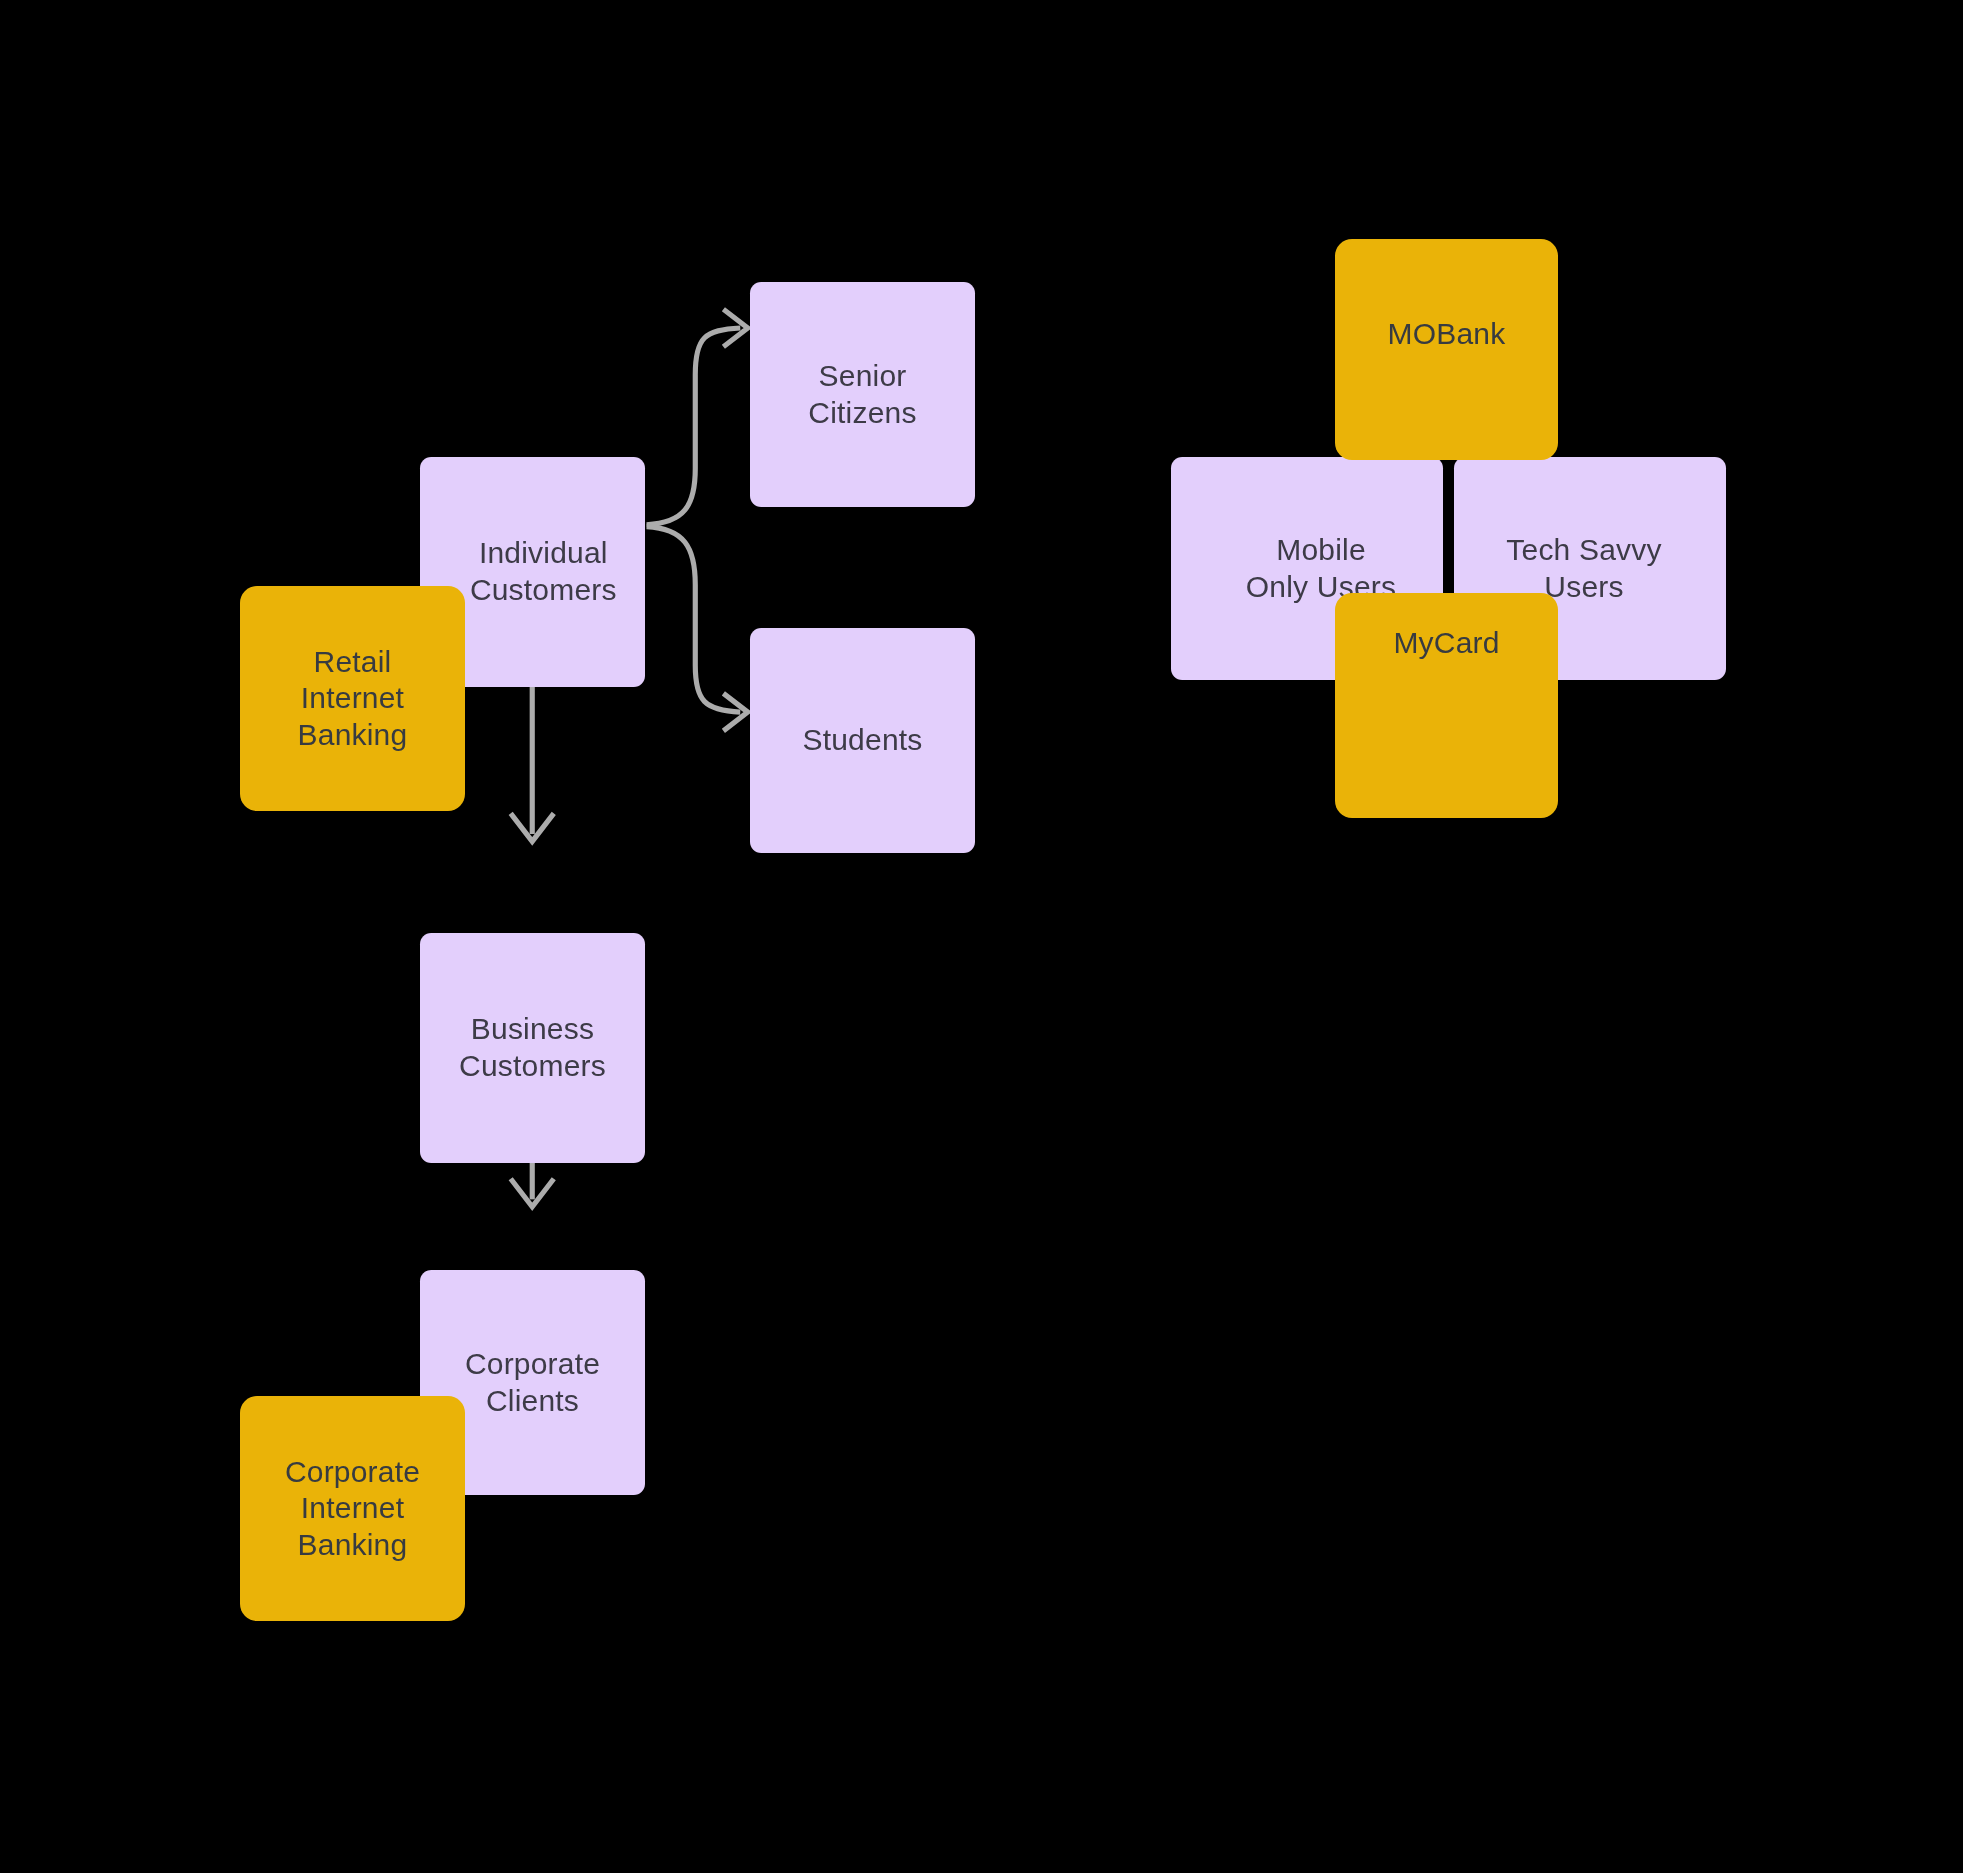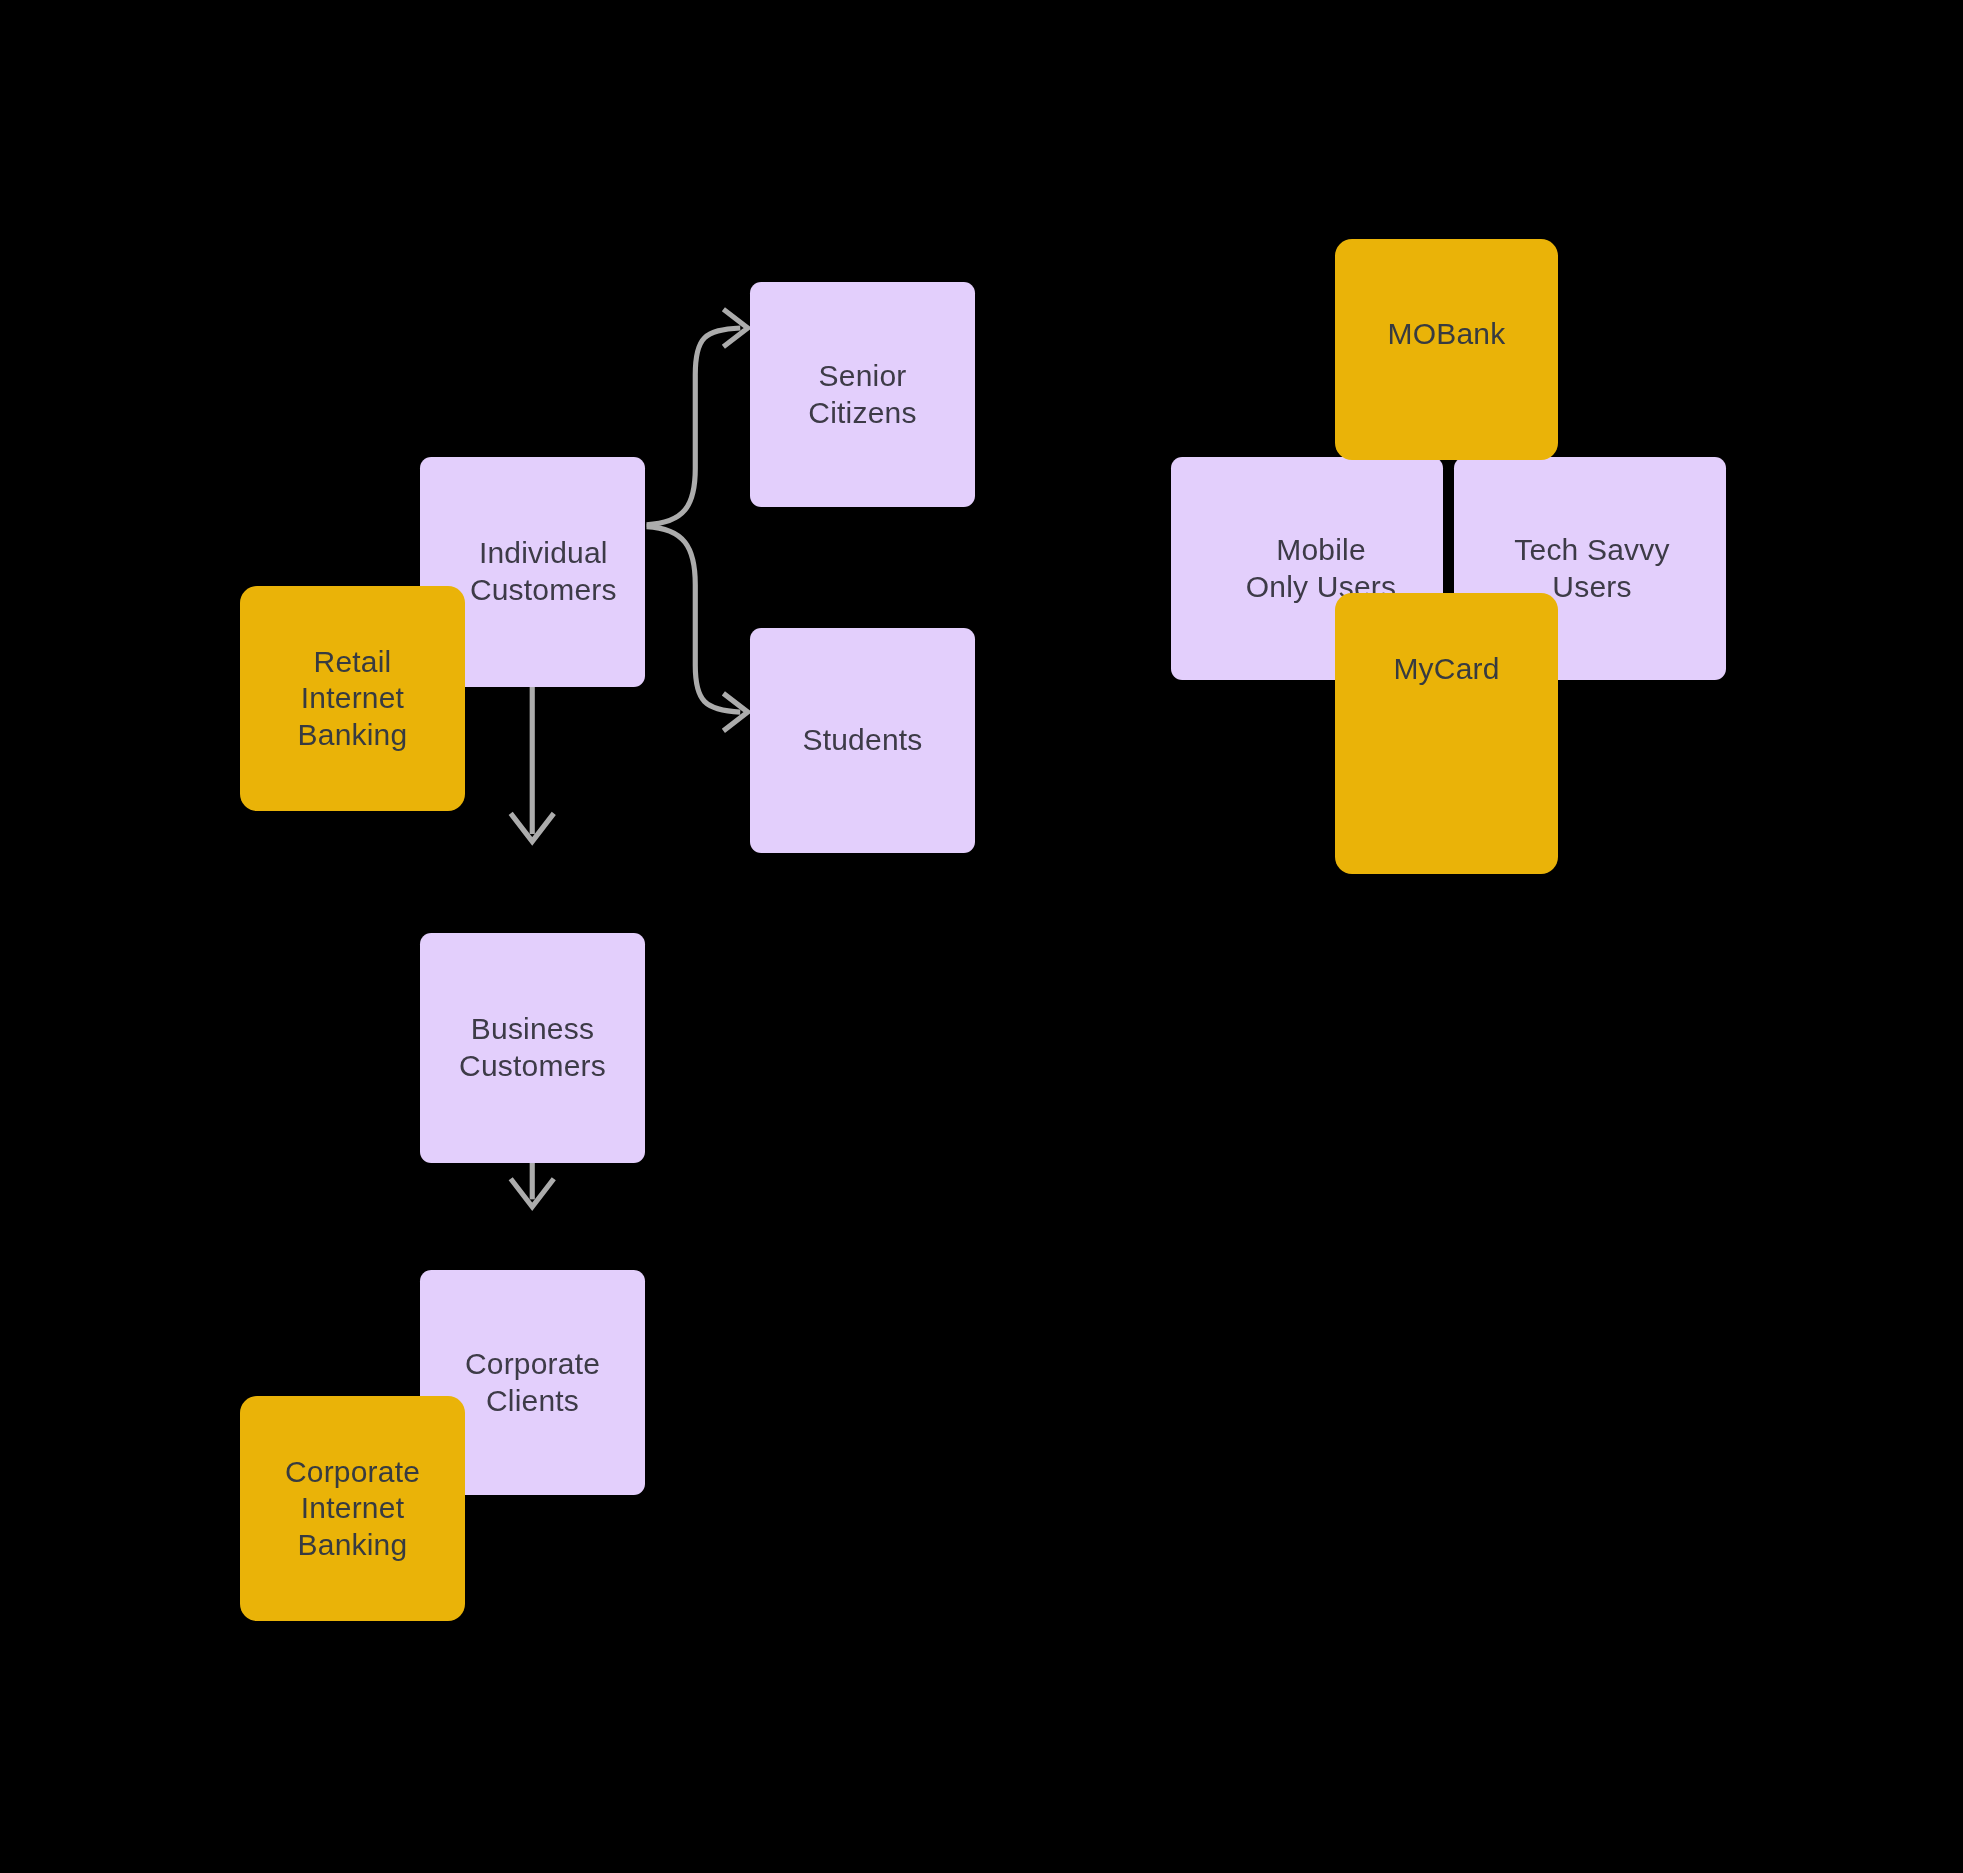--- a/index.html
+++ b/index.html
@@ -122,27 +122,27 @@
     <span class="node-label">Corporate
 Internet
 Banking</span>
   </div>
 
   <div class="node purple" style="left:1171px; top:412px; width:272px; height:223px; justify-content:flex-start; padding-left:50px;">
     <span class="node-label" style="width:200px;">Mobile
 Only Users</span>
   </div>
 
-  <div class="node purple" style="left:1454px; top:412px; width:272px; height:223px; justify-content:flex-end; padding-right:30px;">
+  <div class="node purple" style="left:1454px; top:412px; width:272px; height:223px; justify-content:flex-end; padding-right:38px;">
     <span class="node-label" style="width:208px;">Tech Savvy
 Users</span>
   </div>
 
   <div class="node blue" style="left:1335px; top:239px; width:223px; height:221px; align-items:flex-start; padding-top:77px;">
     <span class="node-label">MOBank</span>
   </div>
 
-  <div class="node blue" style="left:1335px; top:593px; width:223px; height:281px; align-items:flex-start; padding-top:58px;">
+  <div class="node blue" style="left:1335px; top:593px; width:223px; height:225px; align-items:flex-start; padding-top:32px;">
     <span class="node-label">MyCard</span>
   </div>
 
 </div>
 
 
 </body></html>

